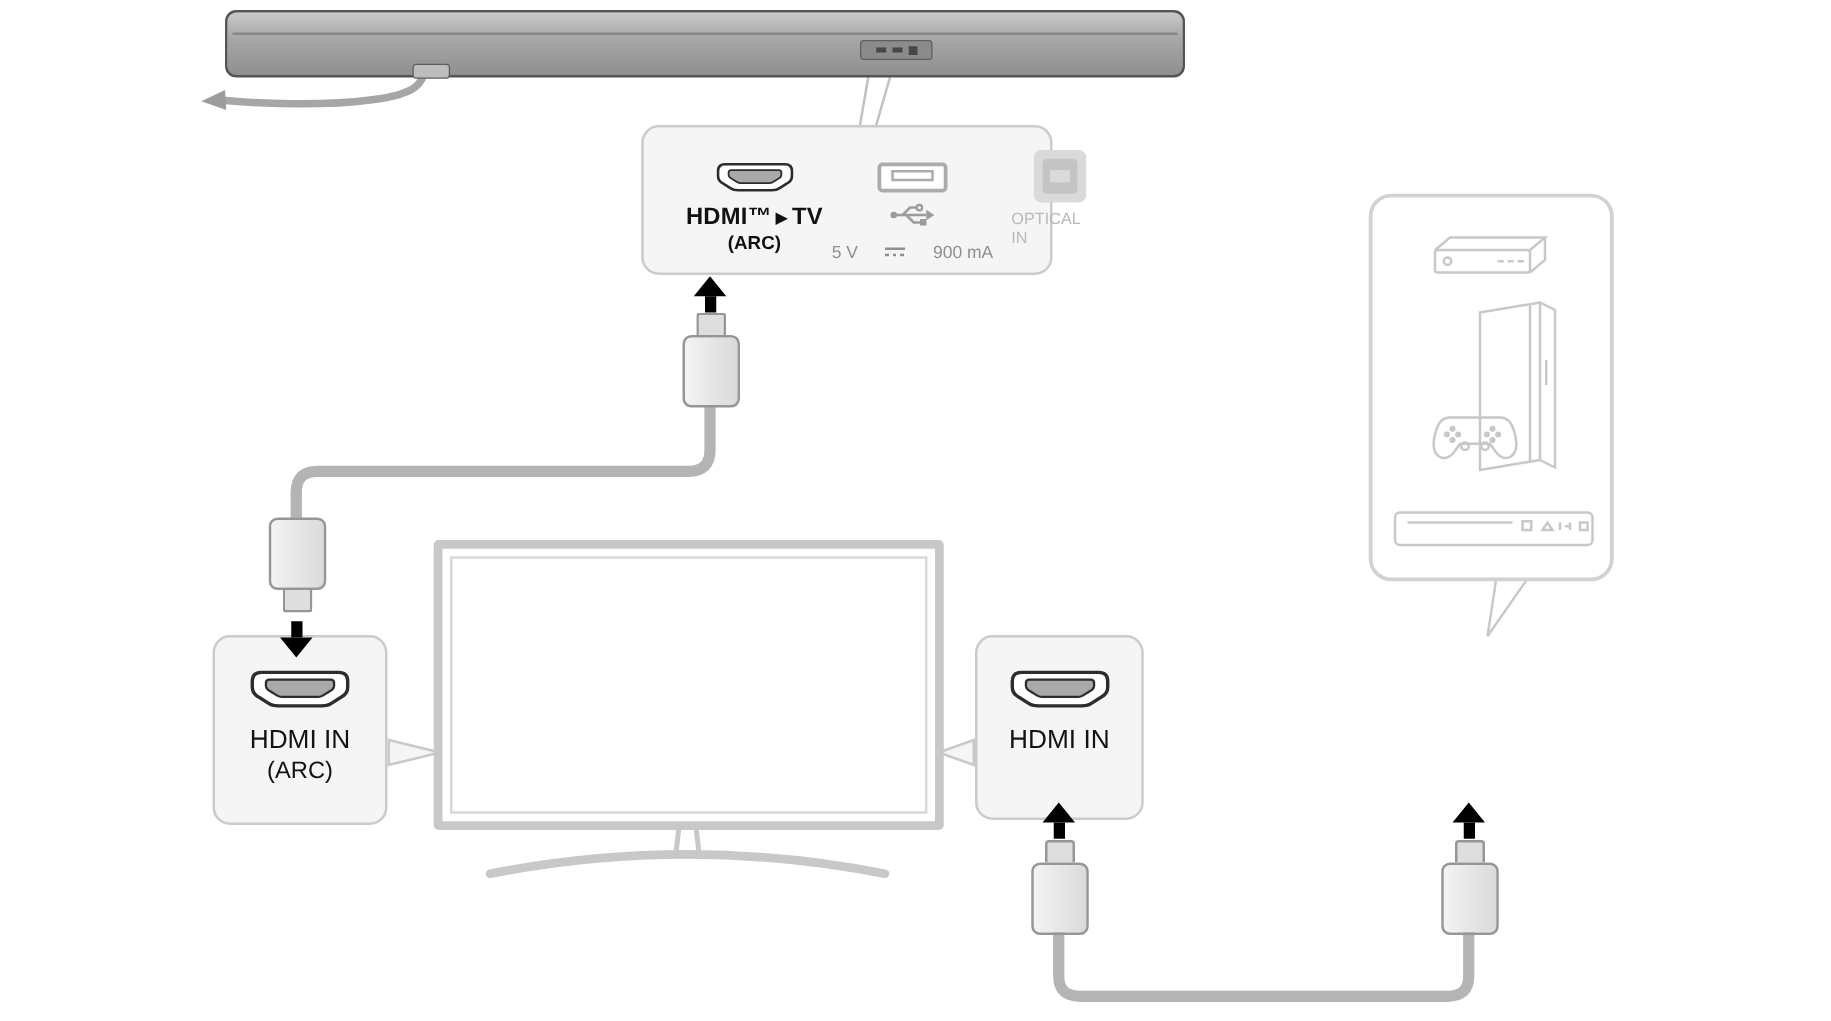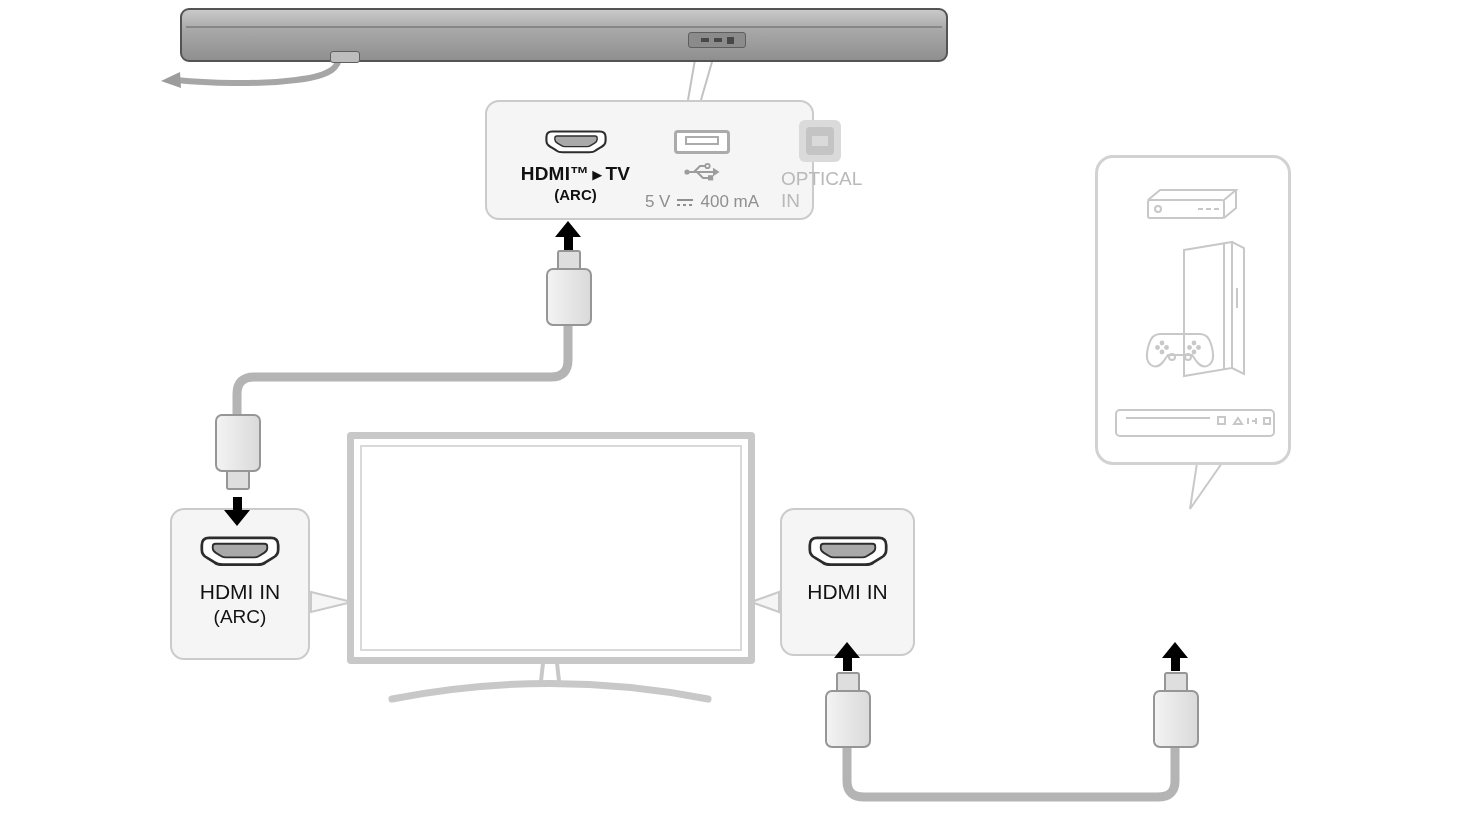--- a/index.html
+++ b/index.html
@@ -17,43 +17,43 @@
   .soundbar .ports{position:absolute;left:506px;top:22px;width:58px;height:16px;background:#8b8b8b;
     border:1px solid #5e5e5e;border-radius:3px;display:flex;align-items:center;justify-content:center;gap:5px}
   .soundbar .ports i{display:block;background:#474747}
   .soundbar .ports .p1,.soundbar .ports .p2{width:8px;height:4px}
   .soundbar .ports .p3{width:7px;height:7px}
   .soundbar .notch{position:absolute;left:148px;bottom:-3px;width:30px;height:12px;background:#bdbdbd;
     border:1px solid #5e5e5e;border-radius:3px}
 
   
   .panel{position:absolute;background:#f5f5f5;border:2px solid #cbcbcb;z-index:2}
-  .ports-panel{left:485px;top:100px;width:329px;height:120px;border-radius:14px}
+  .ports-panel{left:513px;top:100px;width:329px;height:120px;border-radius:14px}
   .group{position:absolute;text-align:center}
   .g-hdmi{left:6px;top:28px;width:165px}
   .g-usb{left:150px;top:28px;width:130px}
   .g-optical{left:282px;top:18px;width:125px;text-align:left}
 
   .port-title{margin-top:9px;font-weight:bold;font-size:19px;color:#111;letter-spacing:.2px;white-space:nowrap}
   .port-title .ptr{font-size:13px;margin:0 3px;display:inline-block;transform:translateY(-1px)}
   .port-sub{font-weight:bold;font-size:15px;color:#111;margin-top:1px}
 
   .usb-port{width:56px;height:24px;border:3px solid #ababab;border-radius:4px;margin:0 auto;position:relative;background:#fff}
   .usb-port i{position:absolute;left:50%;top:3px;transform:translateX(-50%);width:34px;height:9px;border:2px solid #ababab;background:#fff}
   .usb-glyph{margin-top:7px}
-  .usb-label{margin-top:5px;font-size:17px;color:#8f8f8f;display:flex;align-items:center;justify-content:center;gap:7px;white-space:nowrap}
+  .usb-label{margin-top:5px;font-size:14px;color:#8f8f8f;display:flex;align-items:center;justify-content:center;gap:22px;white-space:nowrap}
   .dc{display:inline-block;width:16px}
   .dc b{display:block;width:16px;height:2px;background:#8f8f8f}
   .dc s{display:block;width:16px;height:2px;margin-top:3px;
     background:repeating-linear-gradient(90deg,#8f8f8f 0 3px,transparent 3px 6px)}
 
   .opt-port{margin-left:30px;width:42px;height:42px;background:#dadada;border-radius:6px;position:relative}
   .opt-port .in1{position:absolute;inset:7px;background:#c4c4c4;border-radius:4px}
   .opt-port .in2{position:absolute;left:50%;top:50%;transform:translate(-50%,-50%);width:16px;height:10px;background:#dadada}
-  .opt-text{margin-left:12px;margin-top:6px;font-size:19px;color:#b9b9b9;line-height:1.15}
+  .opt-text{margin-left:12px;margin-top:6px;font-size:13px;color:#b9b9b9;line-height:1.15}
 
   .callout{border-radius:14px}
   .co-left{left:170px;top:508px;width:140px;height:152px}
   .co-mid{left:780px;top:508px;width:135px;height:148px}
   .co-right{left:1105px;top:508px;width:145px;height:148px}
   .callout .socket{display:block;margin:26px auto 0}
   .callout .lbl{text-align:center;font-size:21px;color:#121212;margin-top:13px;white-space:nowrap}
   .callout .sub{text-align:center;font-size:19px;color:#121212;margin-top:2px}
 
   
@@ -148,21 +148,21 @@
         <path d="M14 11 L20 17 H25" stroke="#9c9c9c" stroke-width="2" fill="none"></path>
         <rect x="25" y="14.2" width="5.2" height="5.2" fill="#9c9c9c"></rect>
         <path d="M30 6.8 L36.5 11 L30 15.2 Z" fill="#9c9c9c"></path>
       </svg>
       <div class="usb-label">
         <span>5 V</span>
         <span class="dc">
             <b></b>
             <s></s>
           </span>
-        <span>400 mA</span>
+        <span>900 mA</span>
       </div>
     </div>
 
     <div class="group g-optical">
       <div class="opt-port">
         <div class="in1"></div>
         <div class="in2"></div>
       </div>
       <div class="opt-text">
         <div>OPTICAL</div>

